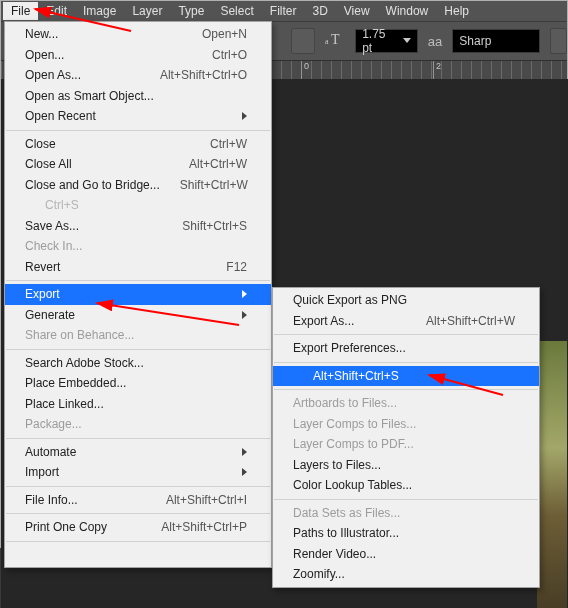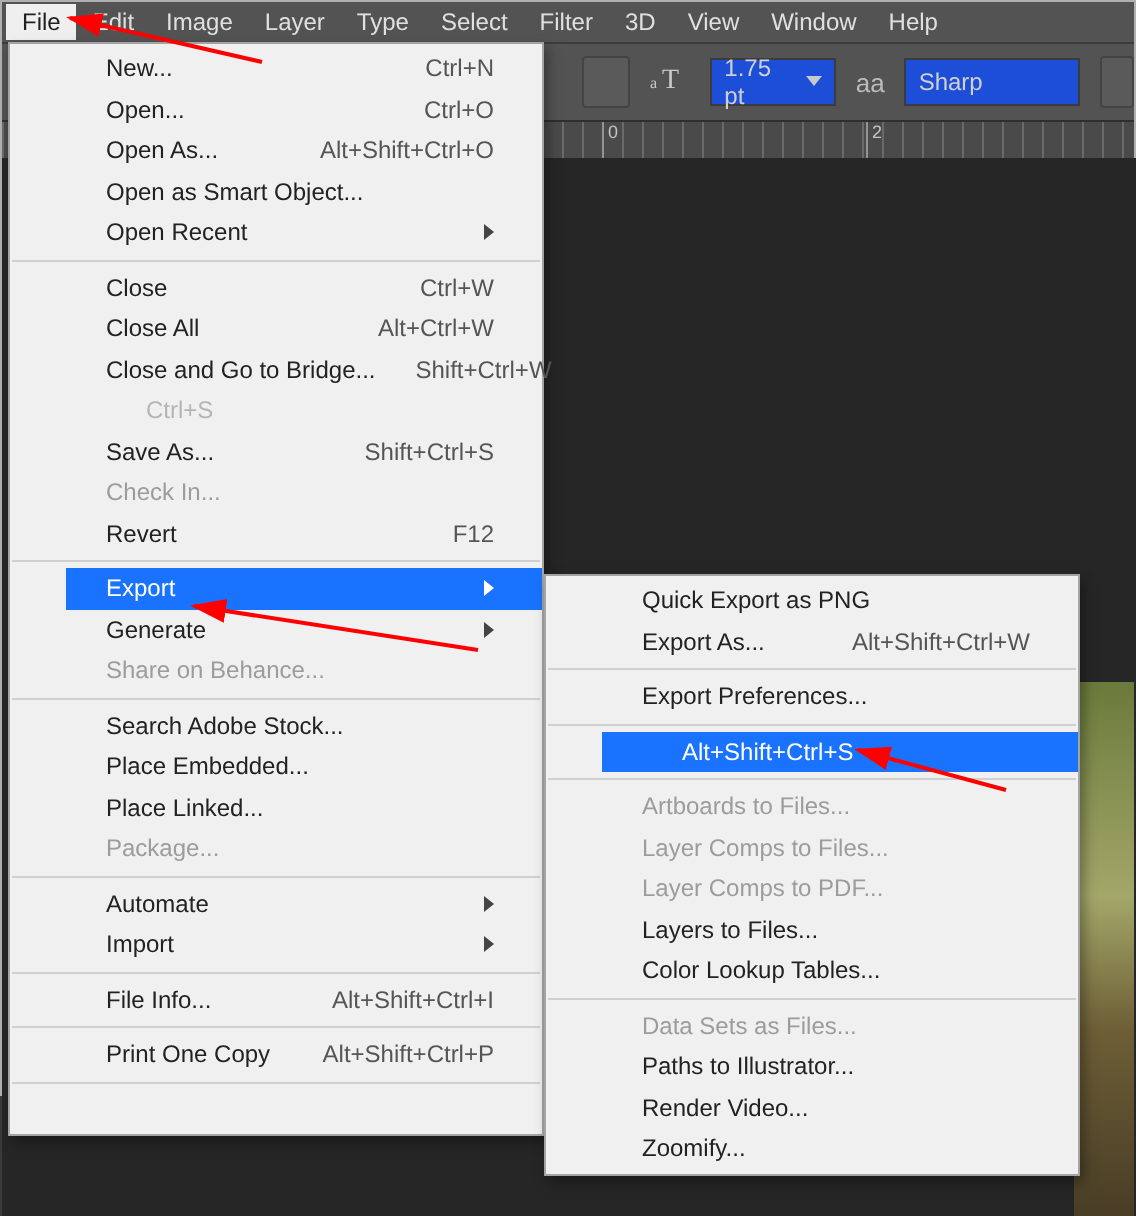--- a/index.html
+++ b/index.html
@@ -59,21 +59,21 @@
     width: 24px;
     height: 24px;
     border: 1px solid #444;
     background: #5a5a5a;
     border-radius: 2px;
   }
   .toolstrip .tfield {
     display: flex;
     align-items: center;
     height: 22px;
-    background: #1d4ed8;
+    background: #000000;
     border: 1px solid #3b3b3b;
     padding: 0 6px;
     color: #d0d0d0;
     gap: 8px;
   }
   .toolstrip .tlabel {
     font-family: Georgia, serif;
     font-size: 14px;
   }
   .toolstrip .chev svg { display:block; }
@@ -121,21 +121,20 @@
     padding: 2px 0;
     font-size: 12px;
     color: #222;
     box-sizing: border-box;
   }
   .menu .row {
     display: flex;
     align-items: center;
     height: 20.5px;
     padding: 0 24px 0 20px;
-    margin-left: 28px;
   }
   .menu .row .label { flex: 1; white-space: nowrap; }
   .menu .row .accel { color: #555; margin-left: 20px; white-space: nowrap; }
   .menu .row.disabled { color: #9c9c9c; }
   .menu .row.disabled .accel { color: #b5b5b5; }
   .menu .row.highlight {
     background: #1a73ff;
     color: #fff;
   }
   .menu .row.highlight .accel { color: #fff; }
@@ -220,21 +219,21 @@
       <div class="major" style="left: 300px;">0</div>
       <div class="major" style="left: 432px;">2</div>
     </div>
 
   <div class="canvas-bg"></div>
   <div class="photo-hint"></div>
 
   <div class="menu" id="file-menu">
       <div class="row">
         <span class="label">New...</span>
-        <span class="accel">Ctrl+N</span>
+        <span class="accel">Open+N</span>
       </div>
       <div class="row">
         <span class="label">Open...</span>
         <span class="accel">Ctrl+O</span>
       </div>
       <div class="row">
         <span class="label">Open As...</span>
         <span class="accel">Alt+Shift+Ctrl+O</span>
       </div>
       <div class="row">

